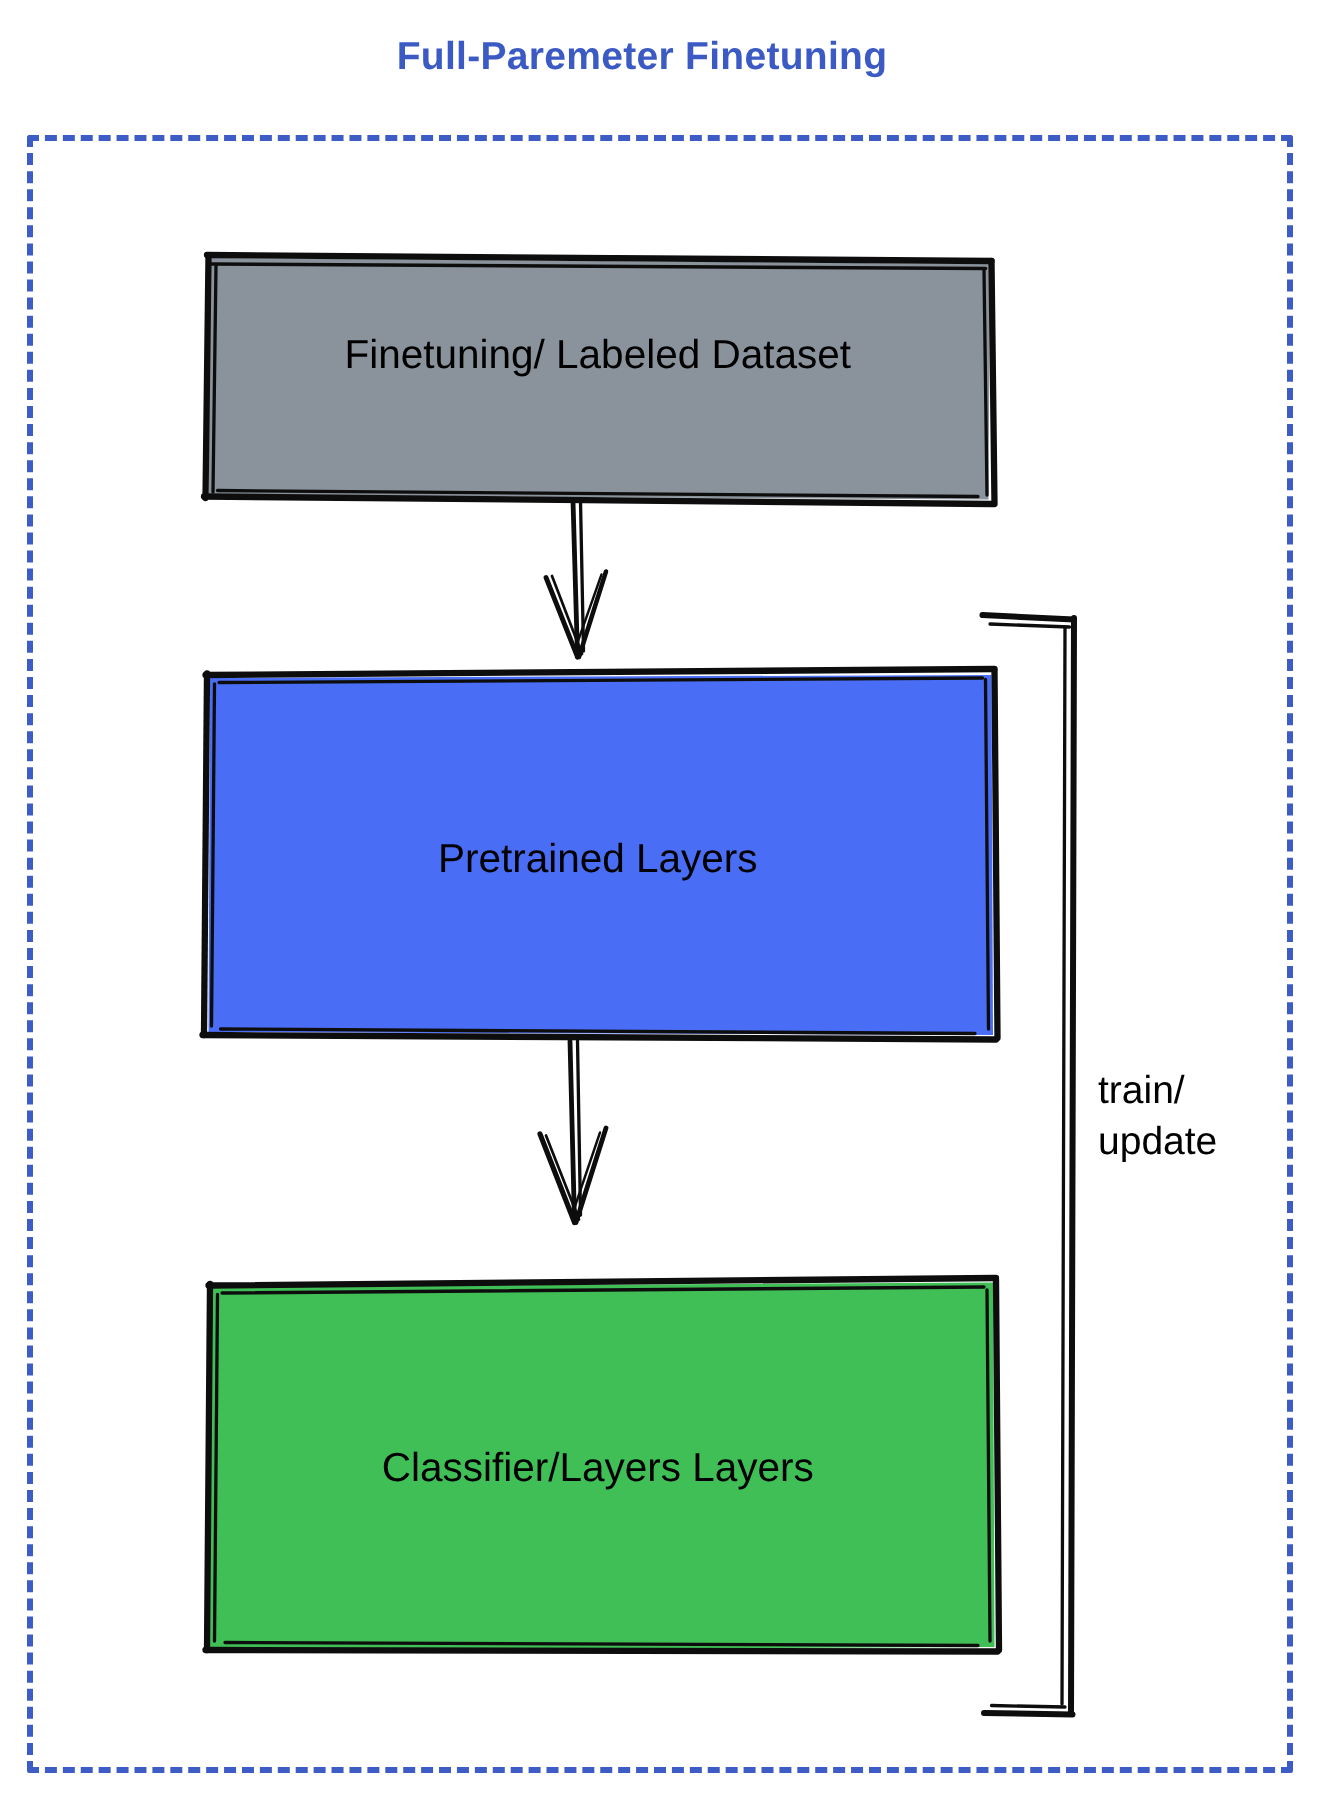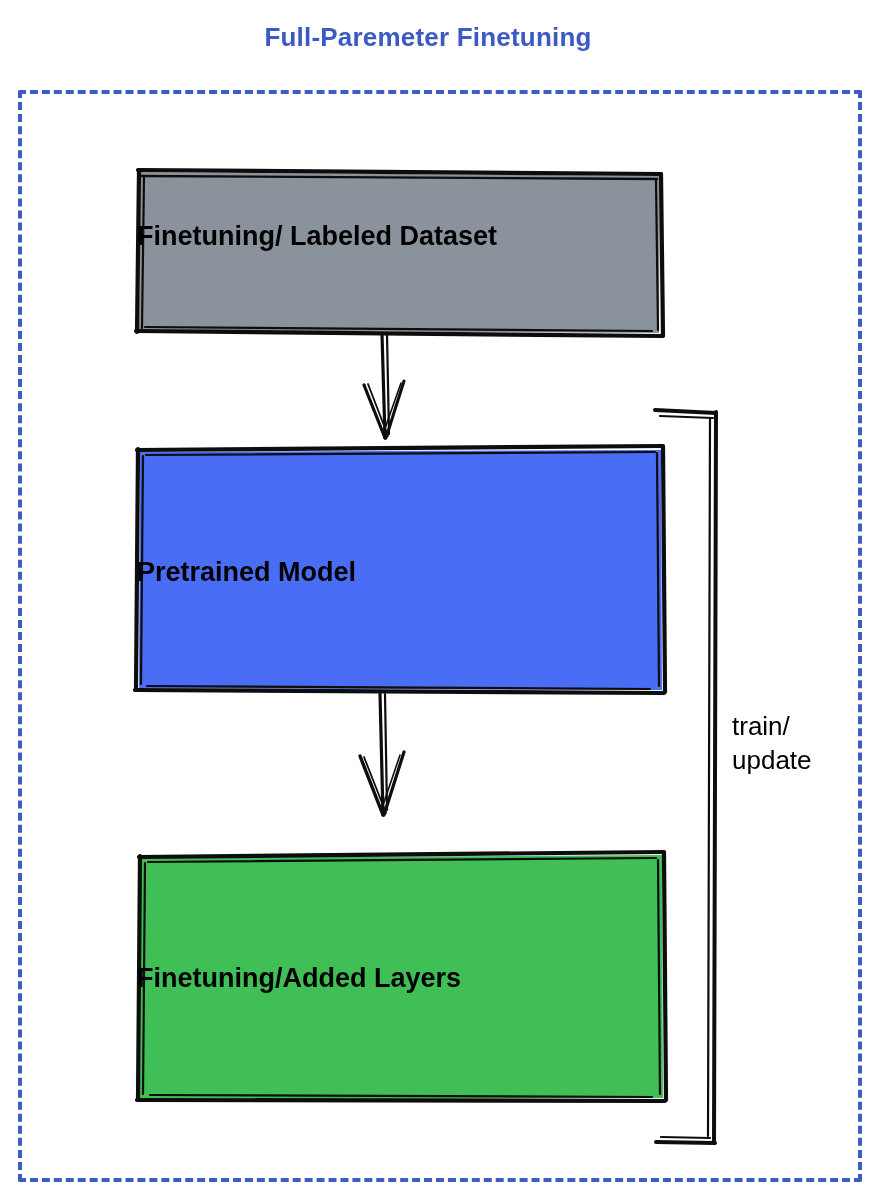--- a/index.html
+++ b/index.html
@@ -55,24 +55,24 @@
     left: 0;
     top: 0;
     width: 880px;
     height: 1200px;
     pointer-events: none;
   }
 
   
   .node-label {
     position: absolute;
-    text-align: left;
+    text-align: center;
     color: #000000;
     font-size: 27px;
-    font-weight: 700;
+    font-weight: 400;
     line-height: 1.15;
     white-space: nowrap;
   }
 
   #node-dataset-label {
     left: 137px;
     top: 221px;
     width: 523px;
   }
   #node-pretrained-label {
@@ -175,20 +175,20 @@
       <path d="M710,418 L708,1136" stroke="#0d0d0d" stroke-width="2.2" fill="none" stroke-linecap="round"></path>
 
       <path d="M656,1142 L715,1143" stroke="#0d0d0d" stroke-width="4.0" fill="none" stroke-linecap="round"></path>
       <path d="M661,1137 L710,1138" stroke="#0d0d0d" stroke-width="2.2" fill="none" stroke-linecap="round"></path>
     </g>
 
   </svg>
 
   <div id="node-dataset-label" class="node-label">Finetuning/ Labeled Dataset</div>
 
-  <div id="node-pretrained-label" class="node-label">Pretrained Model</div>
+  <div id="node-pretrained-label" class="node-label">Pretrained Layers</div>
 
-  <div id="node-classifier-label" class="node-label">Finetuning/Added Layers</div>
+  <div id="node-classifier-label" class="node-label">Classifier/Layers Layers</div>
 
   <div id="loop-label">train/
 update</div>
 
 </div>
 
 </body></html>

